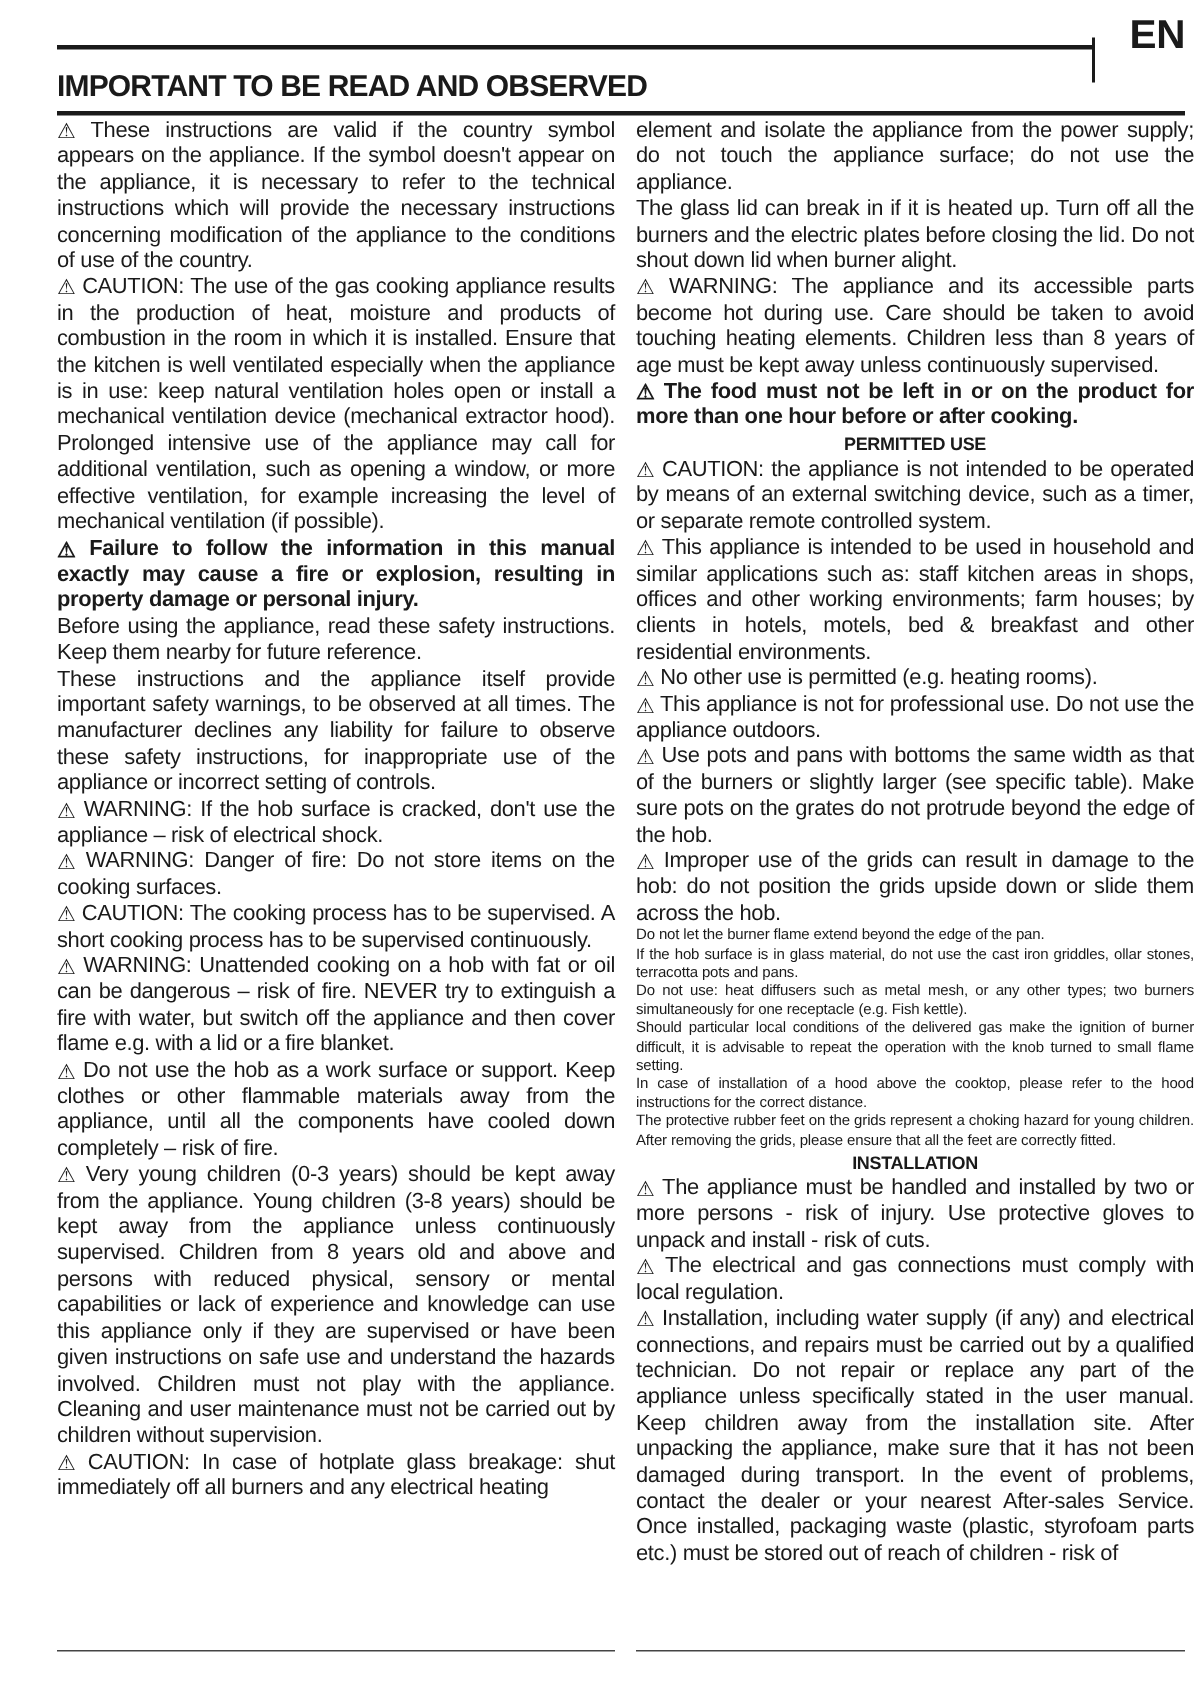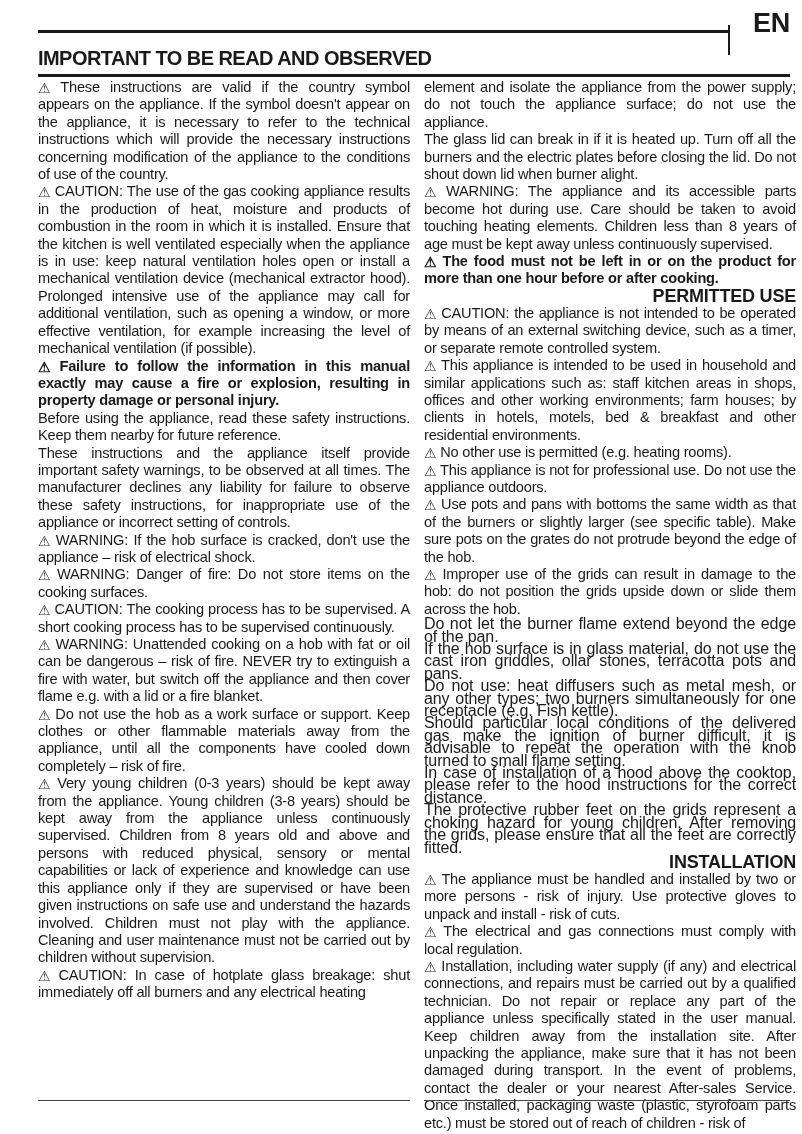--- a/index.html
+++ b/index.html
@@ -101,31 +101,31 @@
     text-justify: inter-word;
     font-size: 14.6px;
     line-height: 17.4px;
     letter-spacing: -0.22px;
     hyphens: none;
   }
   p.bold {
     font-weight: bold;
   }
   p.small {
-    font-size: 16px;
+    font-size: 10px;
     line-height: 12.4px;
     letter-spacing: -0.1px;
   }
   h2.section {
     margin: 0;
-    font-size: 18px;
+    font-size: 12px;
     font-weight: bold;
     line-height: 17px;
     letter-spacing: -0.2px;
-    text-align: right;
+    text-align: center;
   }
 
   .warn {
     font-size: 14px;
     line-height: 1;
     display: inline-block;
     transform: translateY(1px);
   }
 
   

